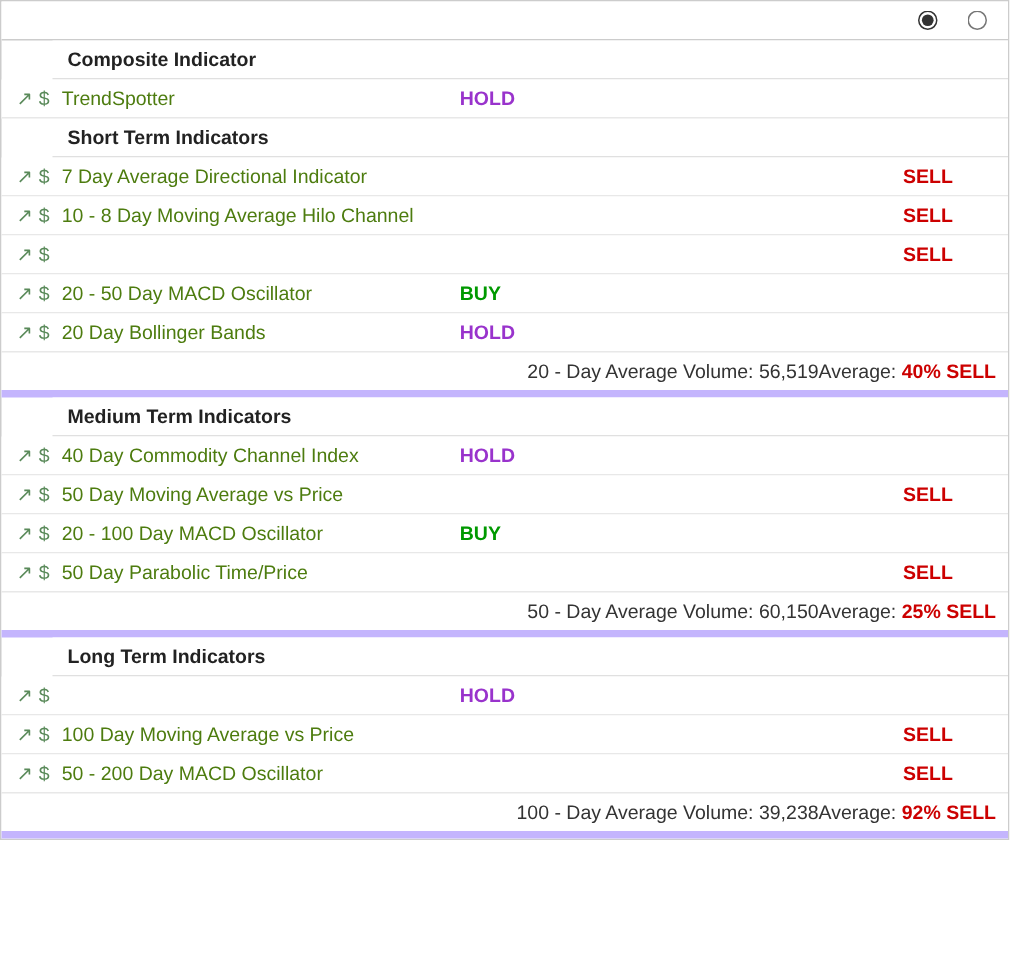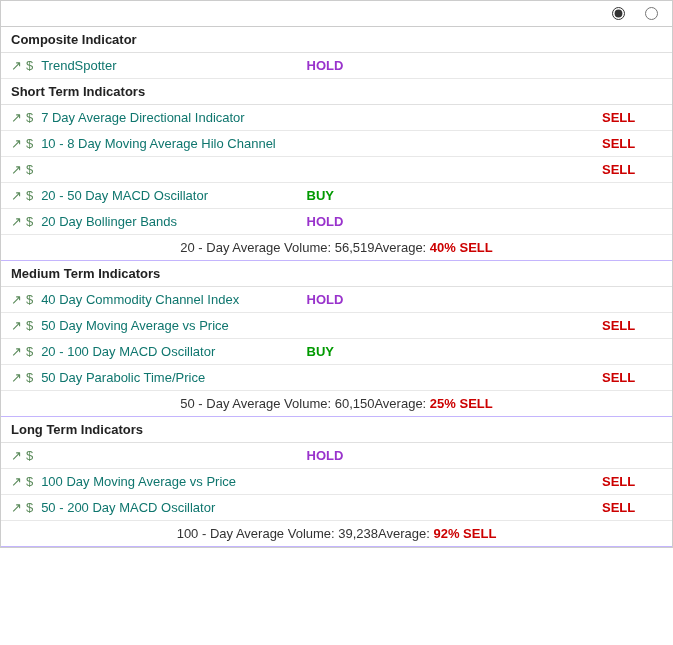--- a/index.html
+++ b/index.html
@@ -46,54 +46,55 @@
       font-size: 13px;
       color: #333;
     }
     .section-header {
       background: #fff;
       font-weight: bold;
       font-size: 13px;
       padding: 5px 10px;
       border-bottom: 1px solid #e0e0e0;
       color: #222;
+      margin-left: 34px;
     }
     .icon-chart {
       color: #5a8a5a;
       font-size: 13px;
       margin-right: 4px;
       cursor: pointer;
     }
     .icon-dollar {
       color: #5a8a5a;
       font-size: 13px;
       margin-right: 8px;
       cursor: pointer;
     }
     .indicator-name {
       flex: 1;
-      color: #0f766e;
+      color: #4d7c0f;
       font-size: 13px;
       cursor: pointer;
     }
     .signal {
       font-weight: bold;
       font-size: 13px;
       min-width: 60px;
       text-align: left;
     }
     .signal-hold { color: #9933cc; }
     .signal-sell { color: #cc0000; }
     .signal-buy { color: #009900; }
     .summary-row {
       display: flex;
       align-items: center;
-      justify-content: center;
-      padding: 5px 22px;
-      border-bottom: 1px solid #c4b5fd;
+      justify-content: flex-end;
+      padding: 5px 8px;
+      border-bottom: 5px solid #c4b5fd;
       background: #fff;
       font-size: 13px;
       color: #333;
     }
     .summary-avg {
       font-size: 13px;
       color: #333;
     }
     .summary-avg span.avg-label {
       font-weight: normal;

